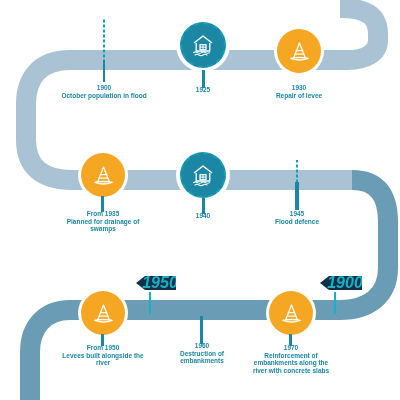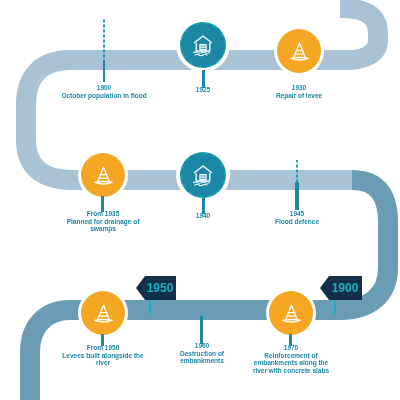--- a/index.html
+++ b/index.html
@@ -20,25 +20,25 @@
   .stem-dotted{position:absolute;
     background-image:linear-gradient(#14a0b4 55%,rgba(0,0,0,0) 0%);
     background-position:left;background-size:2px 5px;background-repeat:repeat-y;}
 
   
   .label{position:absolute;text-align:center;line-height:1.18;}
   .label .yr{color:#1b87a4;font-weight:bold;display:block;}
   .label .tx{color:#1b87a4;font-weight:bold;display:block;}
 
   
-  .pennant{position:absolute;height:24px;background:#123049;
+  .pennant{position:absolute;height:14px;background:#123049;
            display:flex;align-items:center;justify-content:center;
-           color:#17b0c4;font-weight:bold;font-size:12px;
+           color:#17b0c4;font-weight:bold;font-size:16px;
            clip-path:polygon(0% 50%,9px 0%,100% 0%,100% 100%,9px 100%);
-           padding-left:8px;box-sizing:border-box;}
+           padding-left:8px;box-sizing:border-box;font-style:italic;}
   .pennant-stem{position:absolute;width:2px;background:#17b0c4;}
 </style>
 </head>
 <body>
 
 <svg id="road-layer" viewBox="0 0 400 400" width="400" height="400">
 
   <path d="M 340 8
            C 372 8 378 20 378 34
            L 378 40

